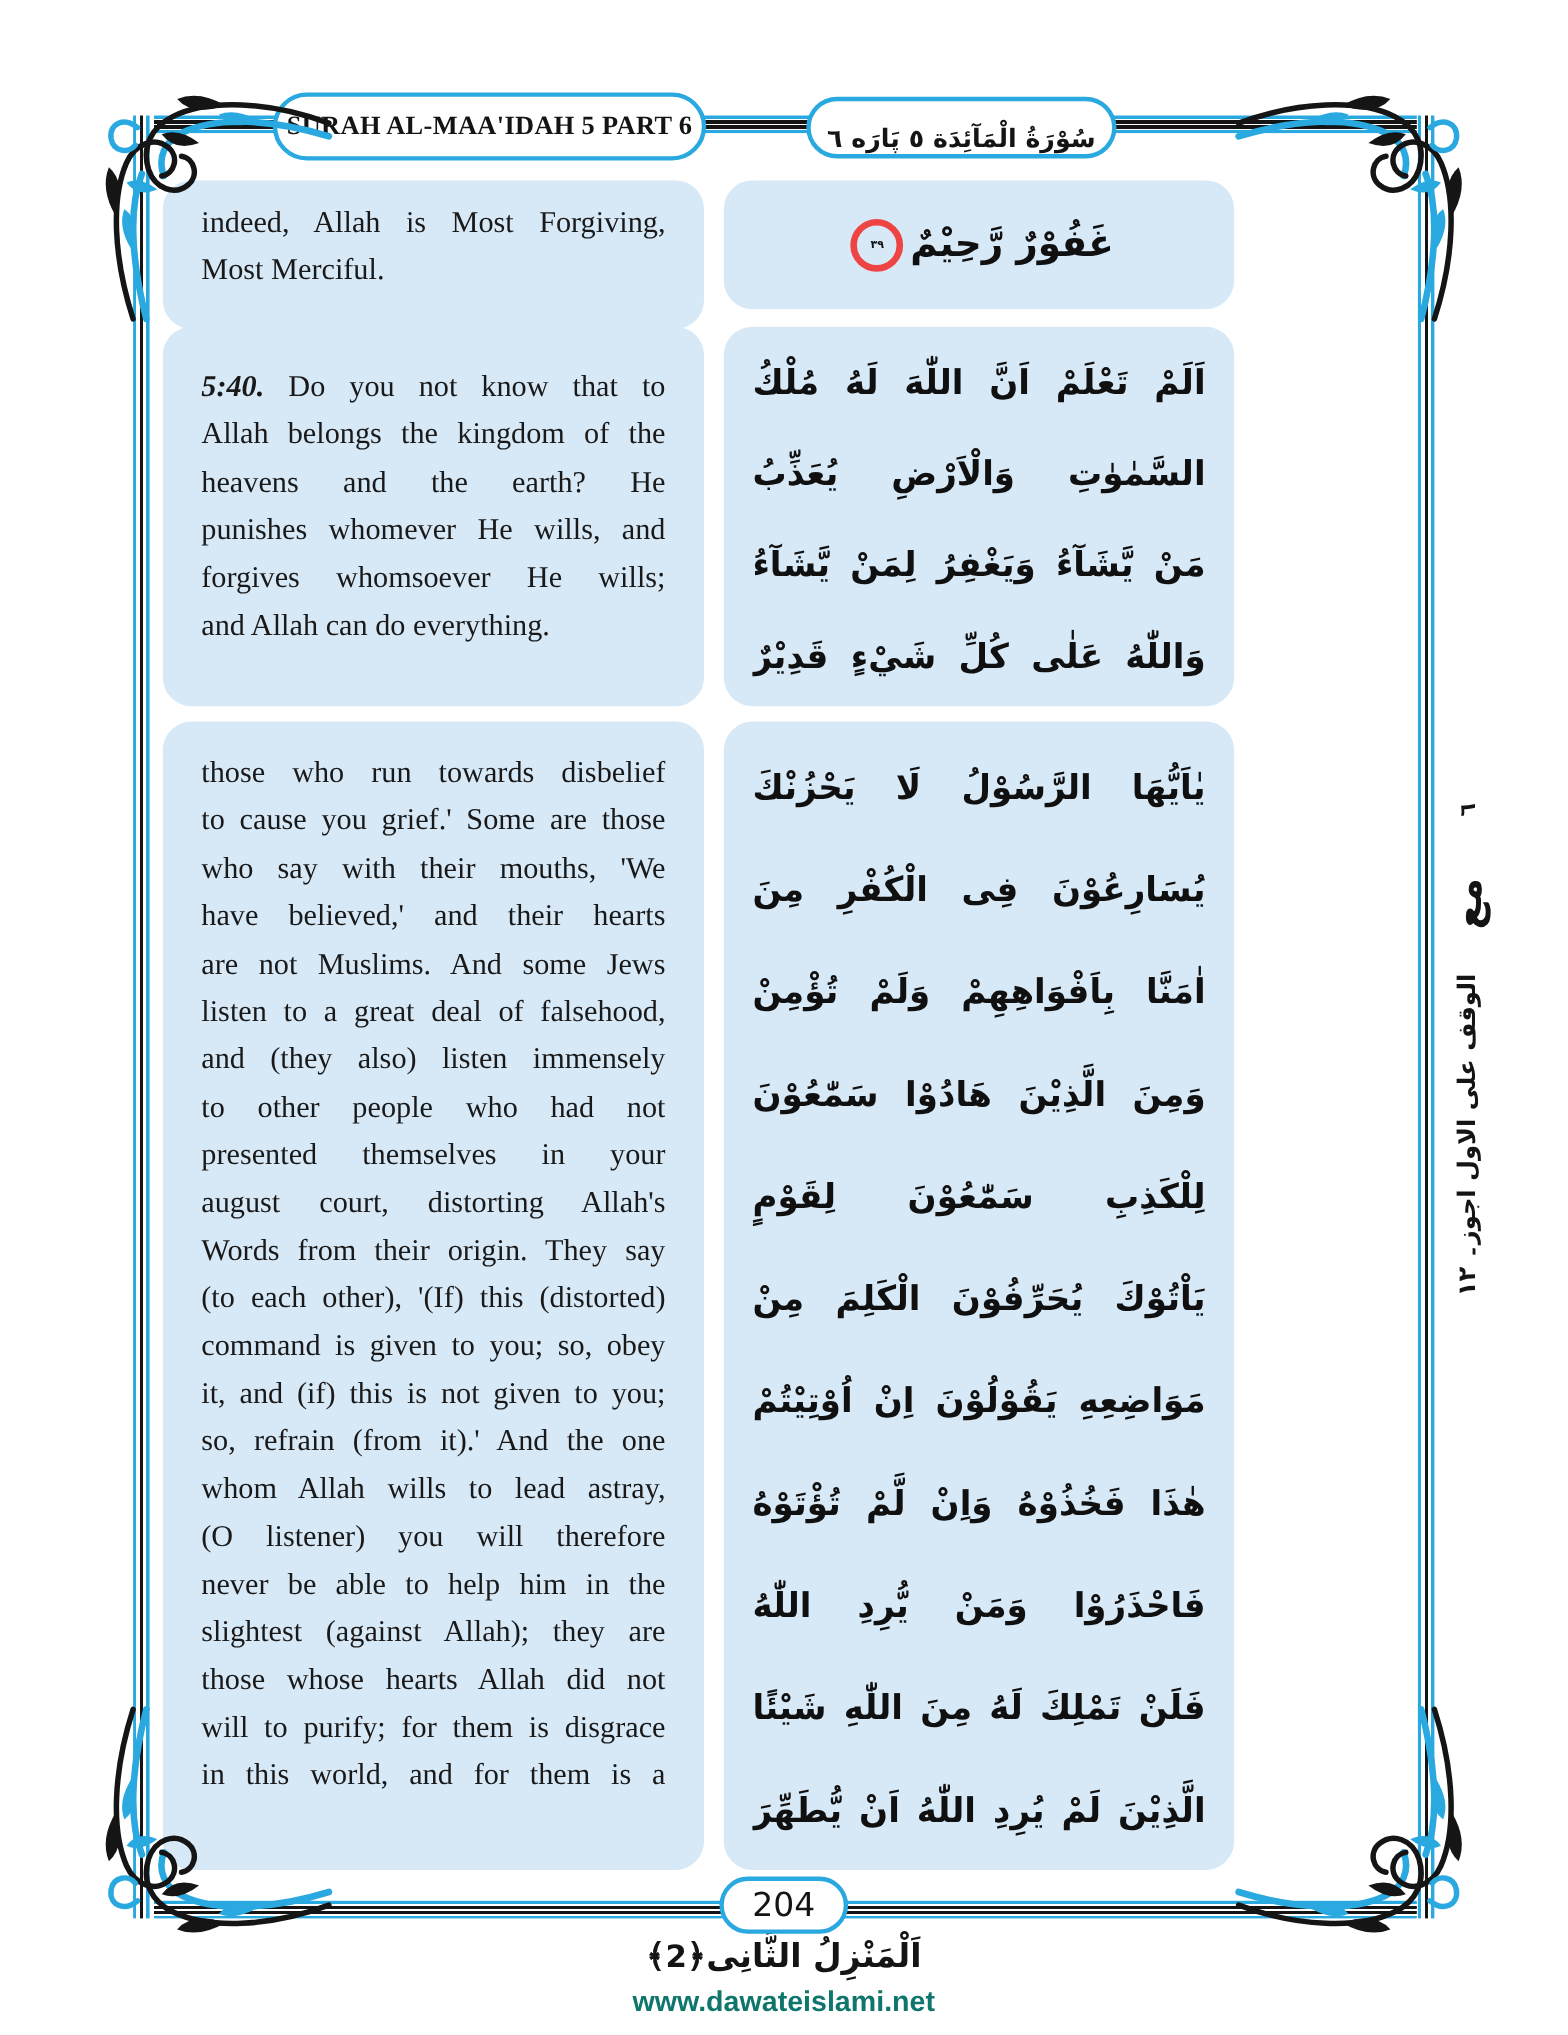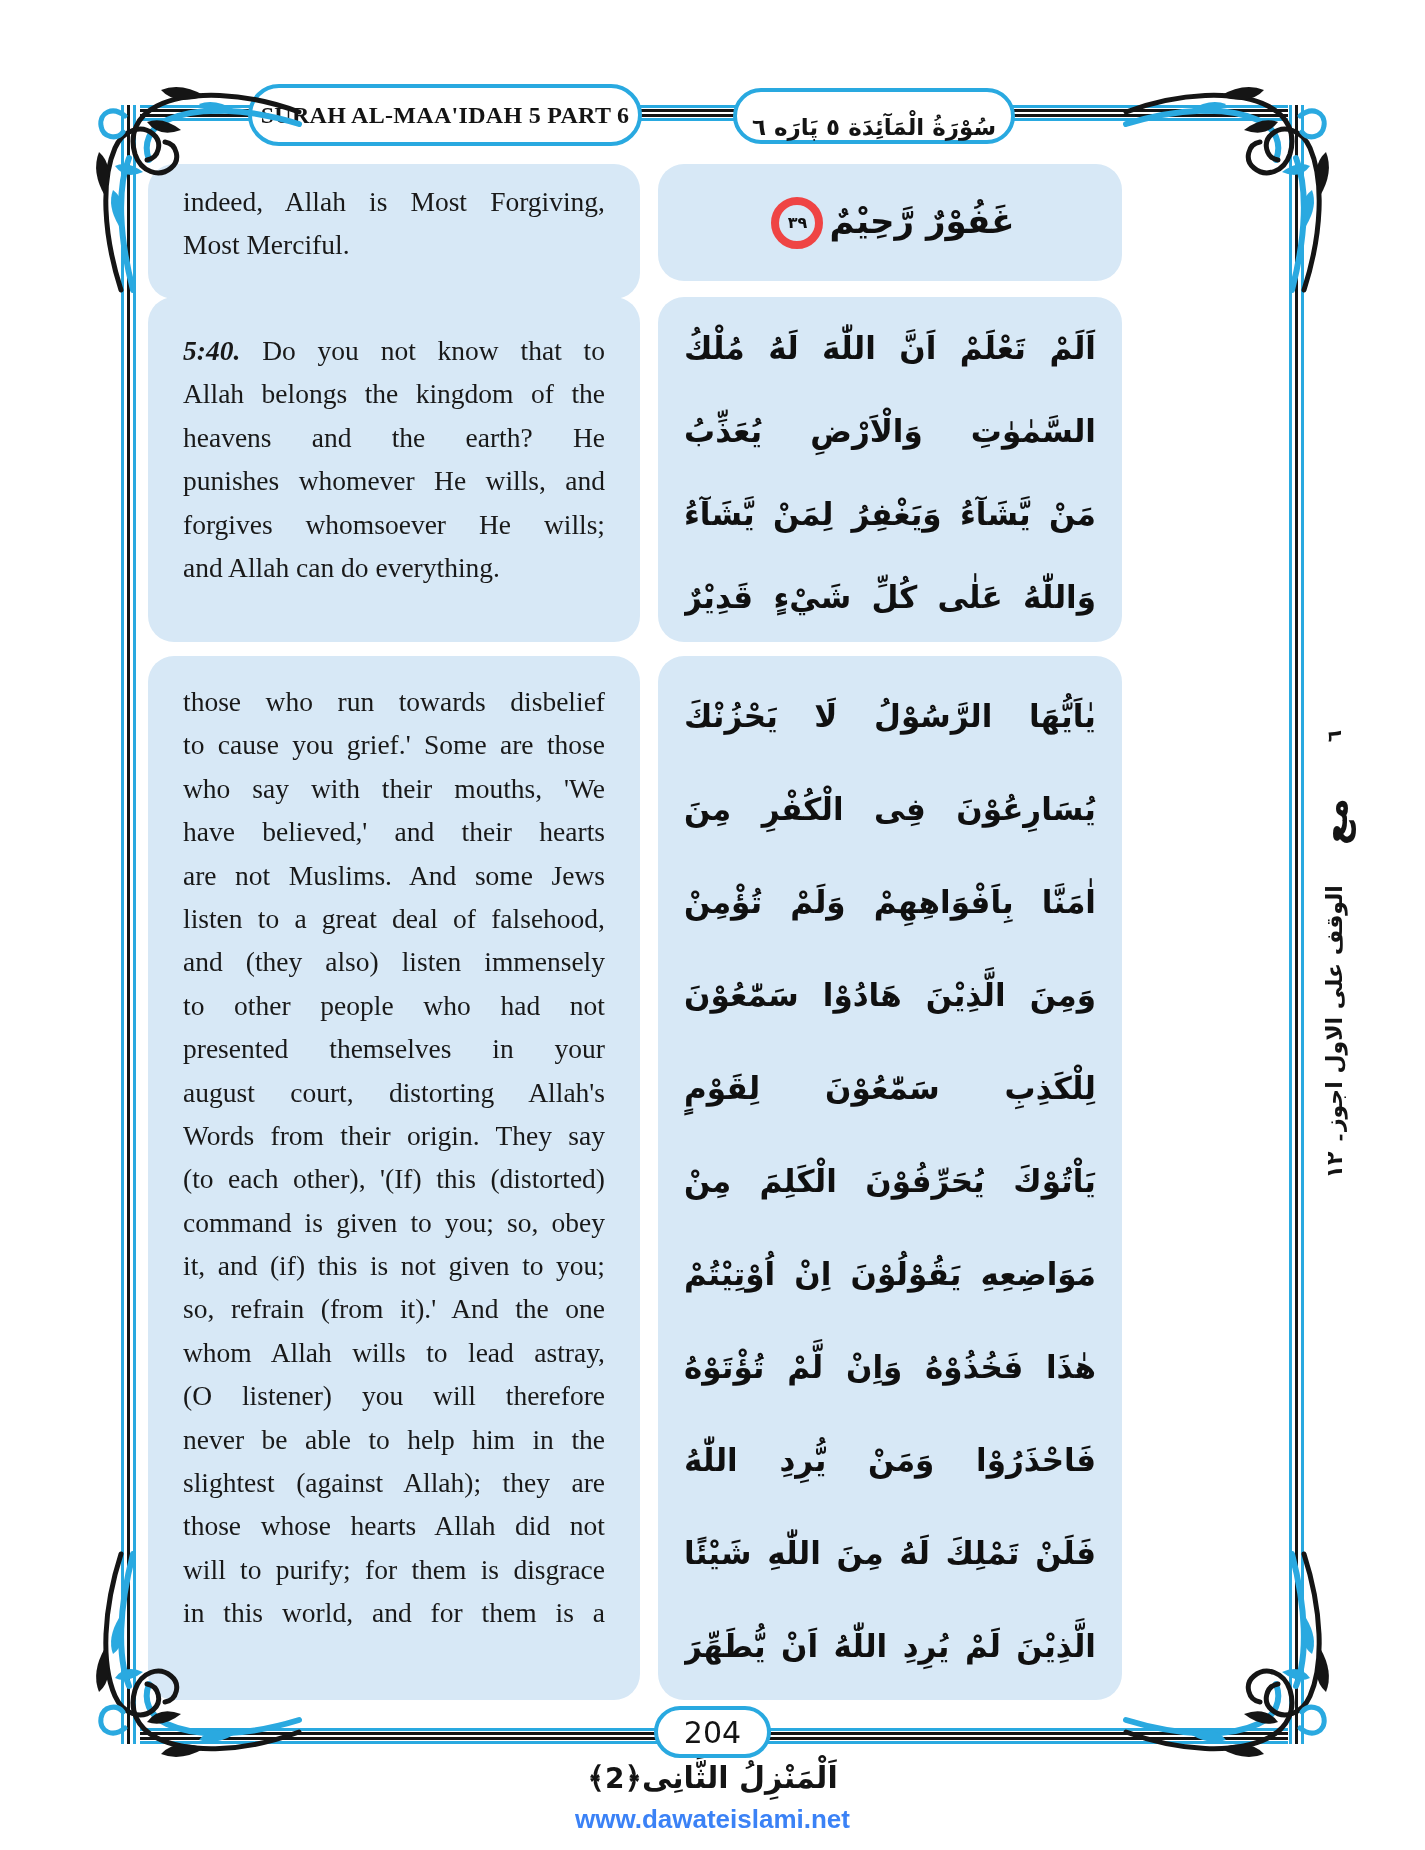--- a/index.html
+++ b/index.html
@@ -54,38 +54,38 @@
   .eline.endline{text-align-last:left;}
   .vnum{font-weight:700;font-style:italic;}
 
   .aline{direction:rtl;overflow:hidden;text-align:justify;text-align-last:justify;
          font-family:"DejaVu Sans",sans-serif;font-weight:700;color:#101010;word-spacing:2px;}
   #abox2 .aline{height:83px;line-height:83px;font-size:31px;}
   #abox3 .aline{height:93px;line-height:93px;font-size:31px;}
   .aline-center{direction:rtl;text-align:center;font-family:"DejaVu Sans",sans-serif;
                 font-weight:700;font-size:34px;color:#101010;}
   .ayah-badge{display:inline-flex;align-items:center;justify-content:center;
-              width:36px;height:36px;border:8px solid #ef4444;border-radius:50%;
-              font-size:16px;line-height:1;vertical-align:middle;margin:0 6px;background:transparent;}
+              width:36px;height:36px;border:6px solid #ef4444;border-radius:50%;
+              font-size:10px;line-height:1;vertical-align:middle;margin:0 6px;background:transparent;}
 
   
   .margin-note{position:absolute;left:1305px;top:1310px;width:580px;height:58px;
                transform-origin:0 0;transform:rotate(-90deg);
                direction:rtl;display:flex;align-items:center;z-index:2;
                font-family:"DejaVu Sans",sans-serif;font-weight:700;color:#141414;}
   .margin-note .num{font-size:20px;margin-left:56px;}
   .margin-note .big{font-size:36px;margin-left:40px;}
   .margin-note .rest{font-size:22px;white-space:nowrap;}
 
   
   .manzil{position:absolute;left:0;top:1760px;width:1425px;text-align:center;z-index:2;
           font-family:"DejaVu Sans",sans-serif;font-weight:700;font-size:30px;color:#141414;direction:rtl;}
   .manzil b{font-size:28px;}
   .website{position:absolute;left:0;top:1804px;width:1425px;text-align:center;z-index:2;
-           font-family:"Liberation Sans",sans-serif;font-weight:700;font-size:26px;color:#3b82f6;}
+           font-family:"Liberation Sans",sans-serif;font-weight:700;font-size:26px;color:#0f766e;}
 </style>
 </head>
 <body>
 
 <div class="page">
 
   <div class="hband top"></div>
   <div class="hband bottom"></div>
   <div class="vband left"></div>
   <div class="vband right"></div>

